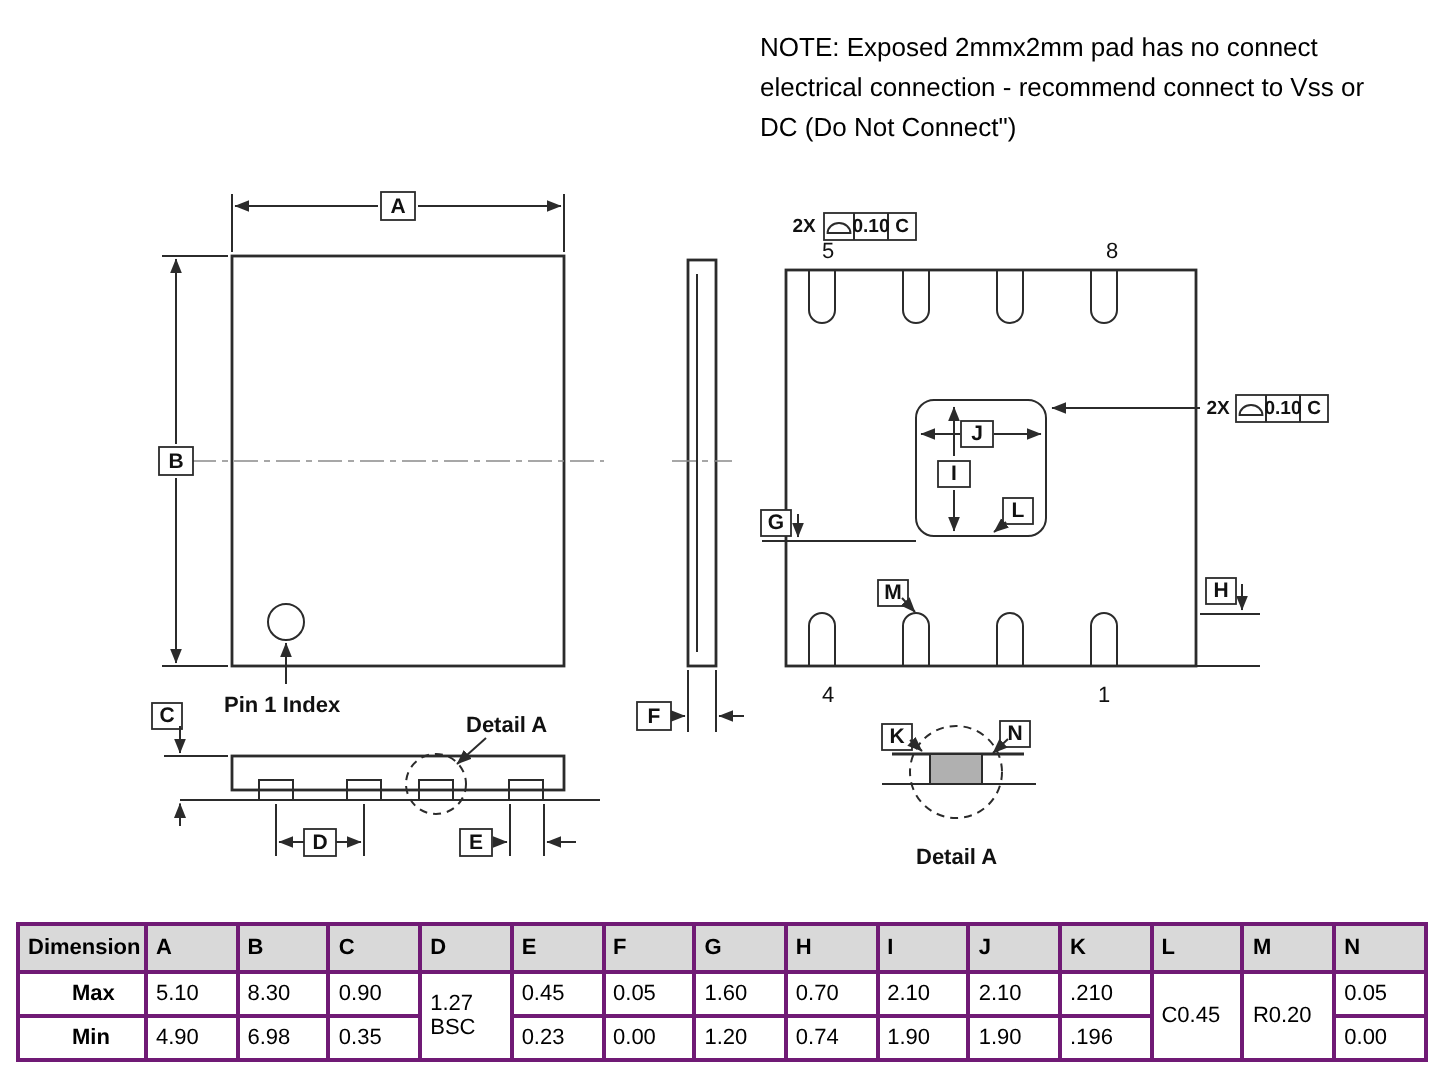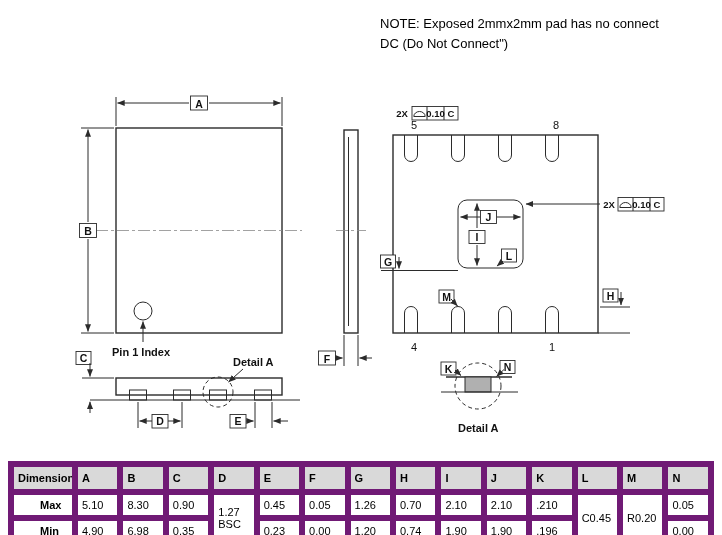--- a/index.html
+++ b/index.html
@@ -11,31 +11,32 @@
   .thick{stroke-width:1.4;}
   .ctr{stroke:#8a8a8a;stroke-width:0.8;stroke-dasharray:12 3 3 3;fill:none;}
   .dash{stroke-dasharray:4 3;}
   .box{fill:#fff;stroke:#2b2b2b;stroke-width:0.9;}
   .dim{font-size:10.5px;font-weight:700;text-anchor:middle;dominant-baseline:central;}
   .pin{font-size:11px;text-anchor:middle;}
   .lbl{font-size:11px;font-weight:700;}
   .fcf{font-size:9.5px;font-weight:600;text-anchor:middle;dominant-baseline:central;}
   .table-wrap{position:absolute;left:8px;right:8px;top:461px;}
   table{width:100%;border-collapse:collapse;table-layout:fixed;font-size:11px;color:#000;background:#fff;}
-  th,td{border:6px solid #701a75;padding:2px 4px;text-align:left;vertical-align:middle;overflow:hidden;}
+  th,td{border:2px solid #701a75;padding:2px 4px;text-align:left;vertical-align:middle;overflow:hidden;}
   th{background:#d9d9d9;font-weight:700;height:18px;}
   td{height:16px;}
   .rowlbl{font-weight:700;padding-left:26px;}
   col.c0{width:64px;}
 </style>
 </head>
 <body>
 
 <div class="note">
   <div>NOTE:  Exposed 2mmx2mm pad has no connect</div>
+  <div>electrical connection - recommend connect to Vss or</div>
   <div>DC (Do Not Connect")</div>
 </div>
 
 <svg width="722" height="458" viewBox="0 0 722 458">
   <defs>
     <marker id="ah" markerWidth="8" markerHeight="8" refX="7.2" refY="3" orient="auto" markerUnits="userSpaceOnUse">
       <path d="M0,0 L7.5,3 L0,6 Z" fill="#2b2b2b"></path>
     </marker>
   </defs>
 
@@ -268,21 +269,21 @@
     </thead>
     <tbody>
       <tr>
         <td class="rowlbl">Max</td>
         <td>5.10</td>
         <td>8.30</td>
         <td>0.90</td>
         <td rowspan="2">1.27 BSC</td>
         <td>0.45</td>
         <td>0.05</td>
-        <td>1.26</td>
+        <td>1.60</td>
         <td>0.70</td>
         <td>2.10</td>
         <td>2.10</td>
         <td>.210</td>
         <td rowspan="2">C0.45</td>
         <td rowspan="2">R0.20</td>
         <td>0.05</td>
       </tr>
       <tr>
         <td class="rowlbl">Min</td>

